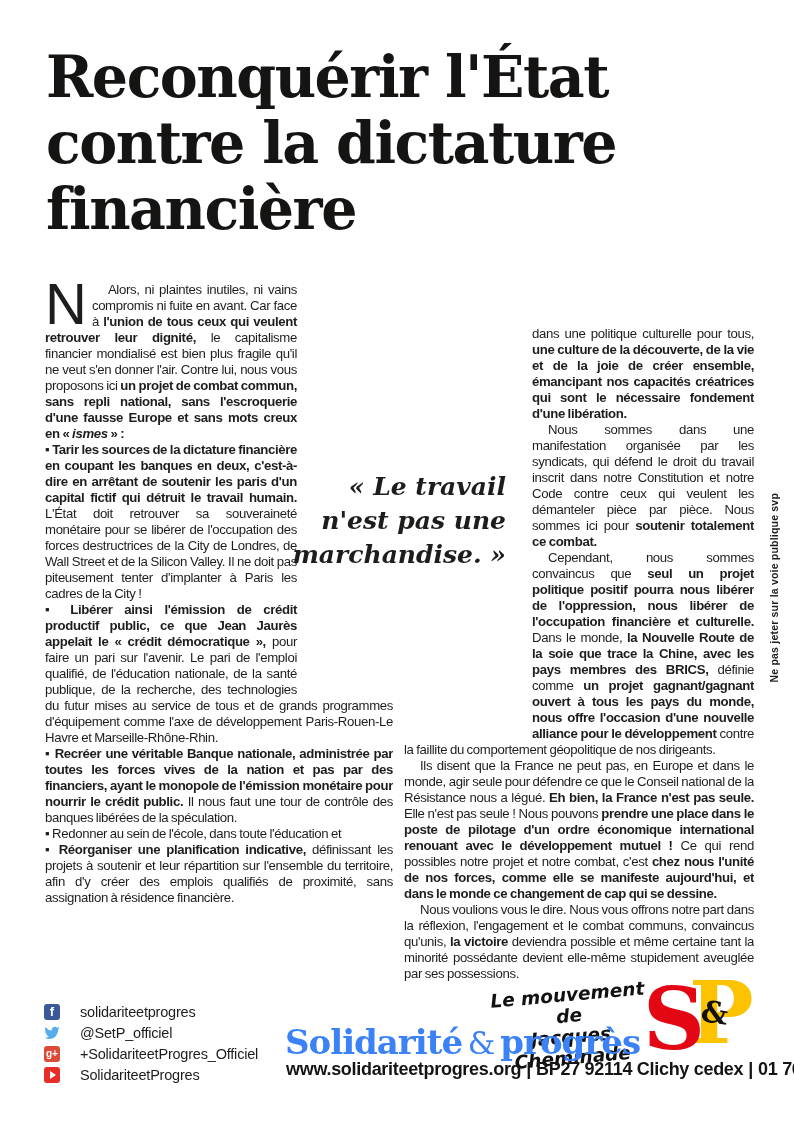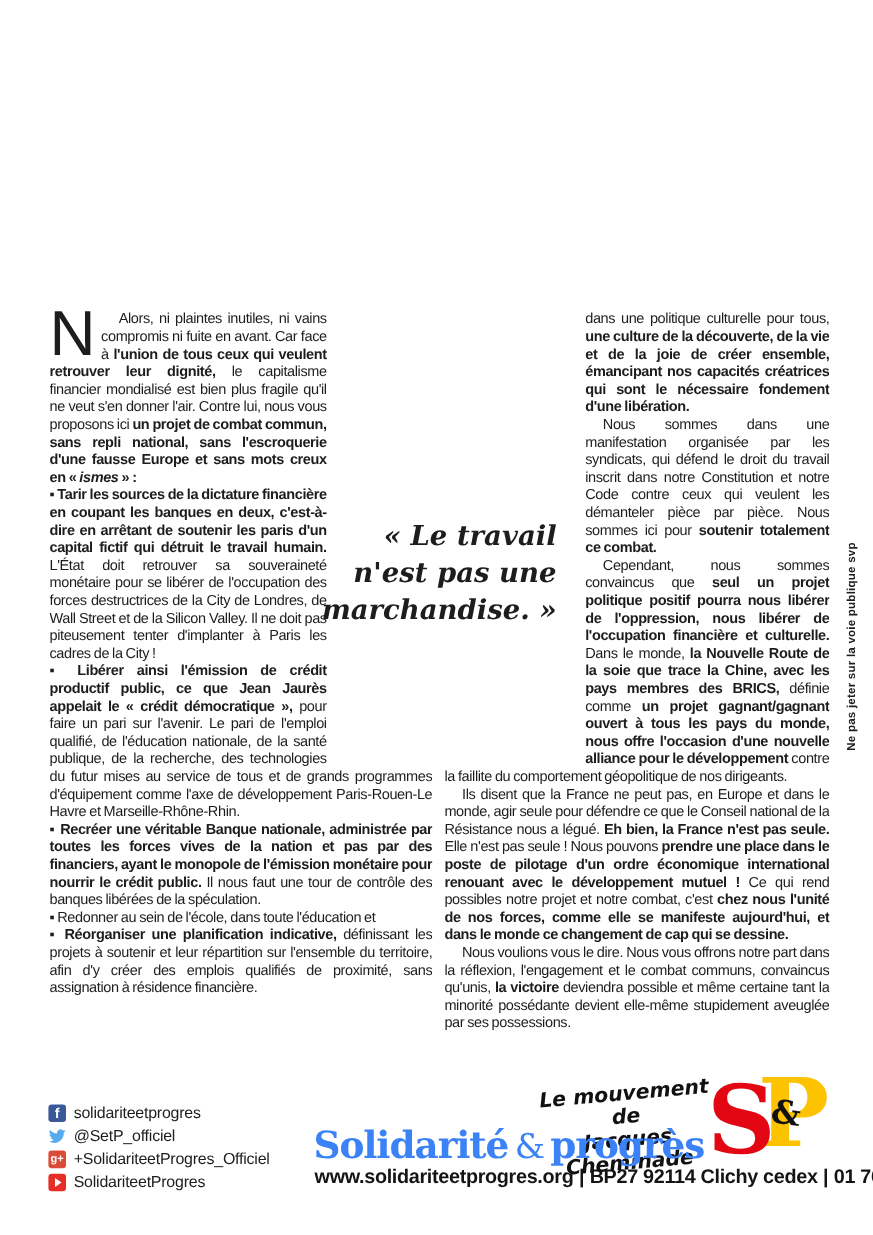--- a/index.html
+++ b/index.html
@@ -7,21 +7,21 @@
         font-family:"Liberation Sans",sans-serif;color:#1d1d1b;}
   
   .headline{position:absolute;left:46px;top:44px;font-family:"DejaVu Serif",serif;
             font-weight:bold;font-size:57px;line-height:66px;letter-spacing:-1.5px;color:#151413;}
   
   .col{position:absolute;top:282px;font-size:13.2px;line-height:16px;text-align:justify;
        letter-spacing:-0.35px;word-spacing:-0.6px;color:#1d1d1b;}
   .col p{margin:0;}
   .col .ind{text-indent:16px;}
   #col1{left:45px;width:348px;height:718px;overflow:hidden;}
-  #col2{left:404px;width:350px;height:740px;overflow:hidden;}
+  #col2{left:404px;width:350px;height:740px;overflow:hidden;margin-top:44px;}
   .quote-spacer-r{float:right;width:96px;height:197px;margin-top:204px;}
   .quote-spacer-l{float:left;width:128px;height:230px;margin-top:173px;}
   .dropcap{float:left;font-size:58px;line-height:44px;height:46px;padding-right:5px;
            font-weight:400;letter-spacing:0;}
   b{font-weight:bold;}
   
   .pull-quote{position:absolute;left:292px;top:470px;width:214px;text-align:right;
               font-family:"DejaVu Serif",serif;font-size:25px;line-height:34px;color:#1d1d1b;}
   .pull-quote .q{font-style:italic;font-weight:bold;}
   .pull-quote .src{font-style:italic;font-weight:normal;font-size:23.5px;}
@@ -32,21 +32,21 @@
   .social{position:absolute;left:44px;top:1001px;}
   .social-row{display:flex;align-items:center;height:21px;}
   .s-icon{width:16px;height:16px;border-radius:3px;display:flex;align-items:center;
           justify-content:center;color:#fff;font-weight:bold;flex:0 0 16px;}
   .s-icon.fb{background:#3b5998;font-size:13px;line-height:16px;}
   .s-icon.tw{background:transparent;}
   .s-icon.gp{background:#dc4b38;font-size:10px;}
   .s-icon.yt{background:#e62d27;}
   .yt-tri{width:0;height:0;border-left:6px solid #fff;border-top:4px solid transparent;
           border-bottom:4px solid transparent;margin-left:2px;}
-  .s-handle{margin-left:7px;font-size:14.5px;letter-spacing:-0.2px;color:#1d1d1b;}
+  .s-handle{margin-left:20px;font-size:14.5px;letter-spacing:-0.2px;color:#1d1d1b;}
   .movement{position:absolute;left:487px;top:984px;width:166px;text-align:center;
             transform:rotate(-5deg);font-family:"DejaVu Sans",sans-serif;font-style:italic;
             font-weight:bold;font-size:18.5px;line-height:21px;color:#111;}
   .brand{position:absolute;left:285px;top:1022px;font-family:"DejaVu Serif",serif;
          font-weight:bold;font-size:34px;letter-spacing:-1px;color:#3b82f6;white-space:nowrap;}
   .brand .amp{font-weight:normal;font-size:31px;}
   .sp-logo{position:absolute;left:643px;top:984px;width:130px;height:80px;
            font-family:"DejaVu Serif",serif;font-weight:bold;}
   .sp-logo span{position:absolute;font-size:86px;line-height:78px;}
   .sp-s{left:0;top:-4px;color:#e30613;z-index:2;}
@@ -55,20 +55,25 @@
           color:#111;z-index:3;transform:rotate(8deg);}
   .contact{position:absolute;left:286px;top:1059px;font-size:18px;font-weight:bold;
            letter-spacing:-0.3px;color:#151413;white-space:nowrap;}
   .contact .sep{padding:0 5px;}
 </style>
 </head>
 <body>
 
 <div class="page">
 
+  <div class="headline">
+    <div>Reconquérir l'État</div>
+    <div>contre la dictature</div>
+    <div>financière</div>
+  </div>
 
   <div class="col" id="col1">
     <div class="quote-spacer-r"></div>
     <p><span class="dropcap">N</span></p>
     <p class="ind"><span>Alors, ni plaintes inutiles, ni vains compromis ni fuite en avant. Car face à </span><b>l'union de tous ceux qui veulent retrouver leur dignité,</b><span> le capitalisme financier mondialisé est bien plus fragile qu'il ne veut s'en donner l'air. Contre lui, nous vous proposons ici </span><b>un projet de combat commun, sans repli national, sans l'escroquerie d'une fausse Europe et sans mots creux en «&nbsp;</b><b style="font-style: italic;">ismes</b><b>&nbsp;»&nbsp;:</b></p>
     <p><span>▪ </span><b>Tarir les sources de la dictature financière en coupant les banques en deux, c'est-à-dire en arrêtant de soutenir les paris d'un capital fictif qui détruit le travail humain.</b><span> L'État doit retrouver sa souveraineté monétaire pour se libérer de l'occupation des forces destructrices de la City de Londres, de Wall Street et de la Silicon Valley. Il ne doit pas piteusement tenter d'implanter à Paris les cadres de la City !</span></p>
     <p><span>▪ </span><b>Libérer ainsi l'émission de crédit productif public, ce que Jean Jaurès appelait le «&nbsp;crédit démocratique&nbsp;»,</b><span> pour faire un pari sur l'avenir. Le pari de l'emploi qualifié, de l'éducation nationale, de la santé publique, de la recherche, des technologies du futur mises au service de tous et de grands programmes d'équipement comme l'axe de développement Paris-Rouen-Le Havre et Marseille-Rhône-Rhin.</span></p>
     <p><span>▪ </span><b>Recréer une véritable Banque nationale, administrée par toutes les forces vives de la nation et pas par des financiers, ayant le monopole de l'émission monétaire pour nourrir le crédit public.</b><span> Il nous faut une tour de contrôle des banques libérées de la spéculation.</span></p>
     <p><span>▪ Redonner au sein de l'école, dans toute l'éducation et</span></p>
     <p><span>▪ </span><b>Réorganiser une planification indicative,</b><span> définissant les projets à soutenir et leur répartition sur l'ensemble du territoire, afin d'y créer des emplois qualifiés de proximité, sans assignation à résidence financière.</span></p>

